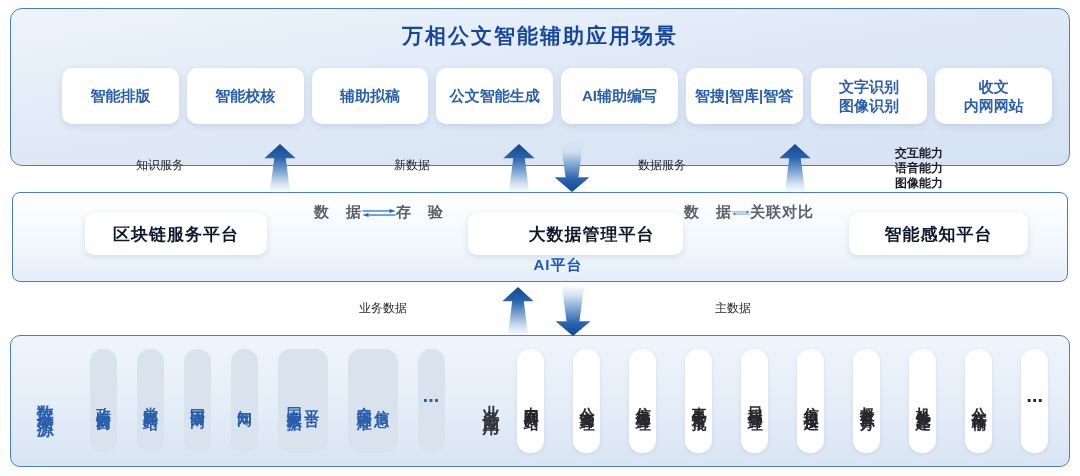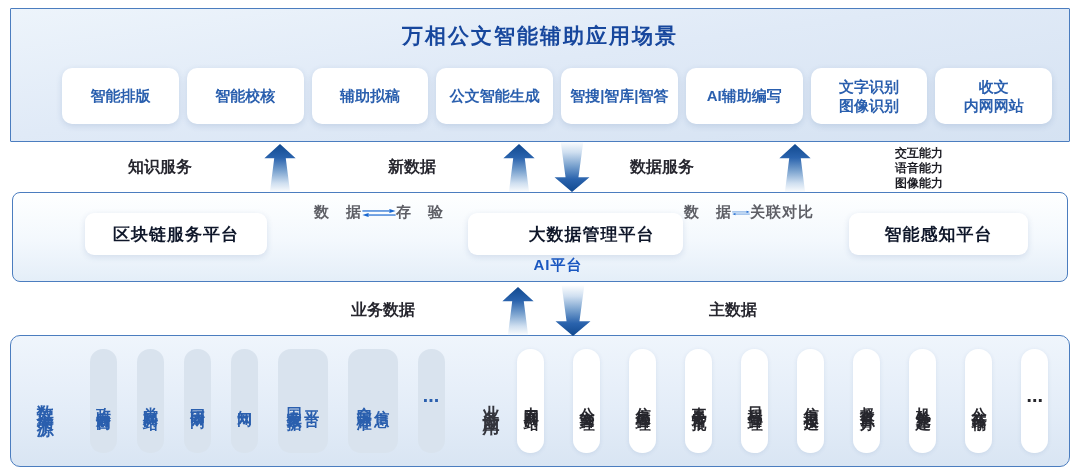--- a/index.html
+++ b/index.html
@@ -1,32 +1,32 @@
 <!DOCTYPE html>
 <html lang="zh"><head>
 <meta charset="utf-8">
 <style>
   html,body{margin:0;padding:0;background:#fff;}
   .canvas{position:relative;width:1080px;height:476px;background:#ffffff;overflow:hidden;
           font-family:"Liberation Sans","DejaVu Sans",sans-serif;}
 
   
   .band{position:absolute;border:1.6px solid #4b7dbf;box-sizing:border-box;}
-  .band-top{left:10px;top:8px;width:1060px;height:134px;border-radius:1px;
+  .band-top{left:10px;top:8px;width:1060px;height:158px;border-radius:12px;
             background:linear-gradient(172deg,#edf4fb 0%,#e0eaf7 45%,#d5e2f2 100%);}
   .panel-title{position:absolute;top:13px;left:0;right:0;text-align:center;
                font-size:21px;font-weight:700;color:#17479d;letter-spacing:2px;}
   .scenario-row{position:absolute;left:17px;right:17px;top:59px;height:56px;display:flex;gap:8px;padding-left:34px;}
   .scen-box{flex:1;background:#fff;border-radius:10px;display:flex;align-items:center;justify-content:center;
             text-align:center;color:#2a5fae;font-size:15px;font-weight:600;line-height:1.3;
             box-shadow:0 2px 6px rgba(40,80,140,.15);}
   .scen-box span{white-space:pre-line;}
 
   
-  .flow-label{position:absolute;font-size:16px;font-weight:700;color:#26262e;transform:translateX(-50%);white-space:nowrap;}
+  .flow-label{position:absolute;font-size:12px;font-weight:400;color:#26262e;transform:translateX(-50%);white-space:nowrap;}
   .caps{position:absolute;left:895px;top:146px;font-size:12px;font-weight:700;color:#1d1d24;line-height:15px;}
   .arrow-up,.arrow-down{position:absolute;z-index:3;}
   .arrow-up{width:34px;height:49px;
     background:linear-gradient(to bottom,#11498f 0%,#2a63ad 28%,#7ba3cf 55%,#cfdff0 80%,rgba(236,243,250,0) 100%);
     -webkit-clip-path:polygon(50% 0%,96% 29%,67% 29%,80% 100%,20% 100%,33% 29%,4% 29%);
     clip-path:polygon(50% 0%,96% 29%,67% 29%,80% 100%,20% 100%,33% 29%,4% 29%);}
   .arrow-down{width:38px;height:51px;
     background:linear-gradient(to bottom,rgba(236,243,250,0) 0%,#cfdff0 22%,#7ba3cf 48%,#2a63ad 75%,#11498f 100%);
     -webkit-clip-path:polygon(20% 0%,80% 0%,67% 71%,96% 71%,50% 100%,4% 71%,33% 71%);
     clip-path:polygon(20% 0%,80% 0%,67% 71%,96% 71%,50% 100%,4% 71%,33% 71%);}
@@ -81,24 +81,24 @@
         <div class="scen-box">
           <span>智能校核</span>
         </div>
         <div class="scen-box">
           <span>辅助拟稿</span>
         </div>
         <div class="scen-box">
           <span>公文智能生成</span>
         </div>
         <div class="scen-box">
+          <span>AI辅助编写</span>
+        </div>
+        <div class="scen-box">
           <span>智搜|智库|智答</span>
-        </div>
-        <div class="scen-box">
-          <span>AI辅助编写</span>
         </div>
         <div class="scen-box">
           <span>文字识别
 图像识别</span>
         </div>
         <div class="scen-box">
           <span>收文
 内网网站</span>
         </div>
       </div>

